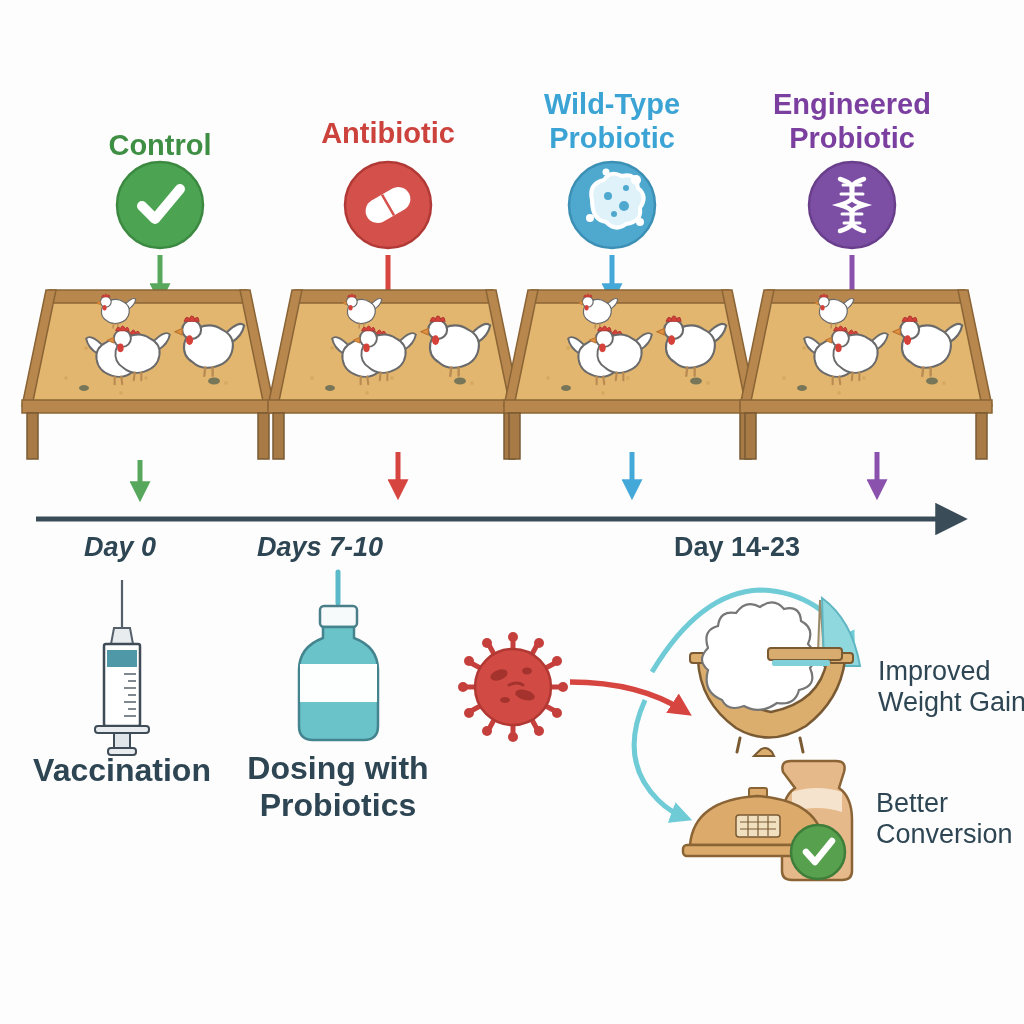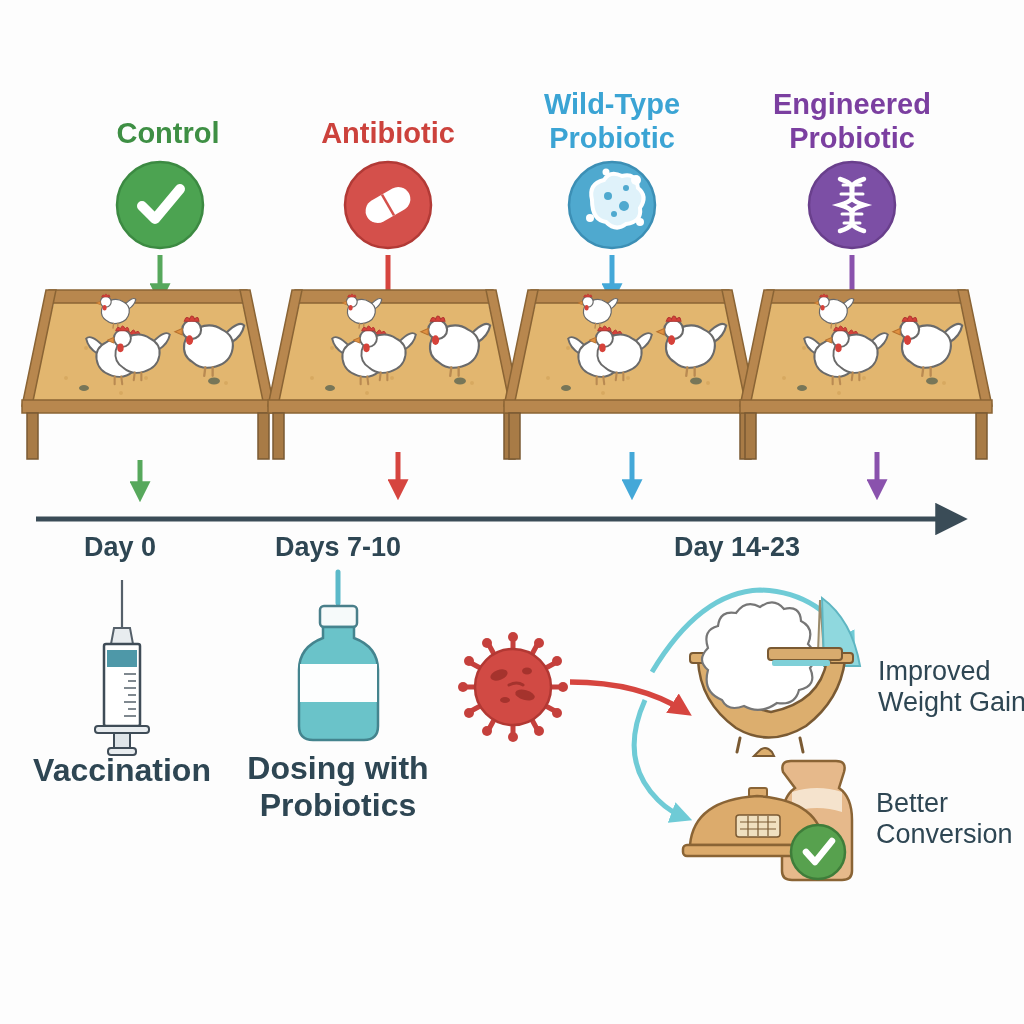--- a/index.html
+++ b/index.html
@@ -221,27 +221,27 @@
     <rect x="683" y="845" width="148" height="11" rx="4" fill="#dcab6c" stroke="#8a6435" stroke-width="2.5"></rect>
     <g>
       <rect x="736" y="815" width="44" height="22" rx="3" fill="#f0e0c0" stroke="#7a5a33" stroke-width="1.5"></rect>
       <path d="M740 822 L776 822 M740 829 L776 829 M748 816 L748 836 M758 816 L758 836 M768 816 L768 836" stroke="#7a5a33" stroke-width="1.2"></path>
     </g>
     <circle cx="818" cy="852" r="27" fill="#57a14e" stroke="#3f7d3a" stroke-width="2.5"></circle>
     <path d="M806 852 L815 862 L832 841" fill="none" stroke="#fff" stroke-width="6.5" stroke-linecap="round" stroke-linejoin="round"></path>
   </g>
 </svg>
 
-<div class="txt hdr g1 ctr" style="left:160px; top:117px;margin-left:8px;">Control</div>
+<div class="txt hdr g1 ctr" style="left:160px; top:129px;">Control</div>
 <div class="txt hdr g2 ctr" style="left:388px; top:117px;">Antibiotic</div>
 <div class="txt hdr g3 ctr" style="left:612px; top:88px; width:170px;">Wild-Type Probiotic</div>
 <div class="txt hdr g4 ctr" style="left:852px; top:88px; width:190px;">Engineered Probiotic</div>
 
-<div class="txt day ctr" style="left:120px; top:532px;">Day 0</div>
-<div class="txt day ctr" style="left:338px; top:532px;">Days 7-10</div>
+<div class="txt day ctr" style="left:120px; top:532px;font-style:italic;">Day 0</div>
+<div class="txt day ctr" style="left:320px; top:532px;font-style:italic;">Days 7-10</div>
 <div class="txt day ctr" style="left:737px; top:532px;">Day 14-23</div>
 
 <div class="txt cap ctr" style="left:122px; top:752px;">Vaccination</div>
 <div class="txt cap ctr" style="left:338px; top:750px; width:210px;">Dosing with Probiotics</div>
 
 <div class="txt out" style="left:878px; top:656px; width:150px;">Improved Weight Gain</div>
 <div class="txt out" style="left:876px; top:788px; width:150px;">Better Conversion</div>
 
 </div>
 

